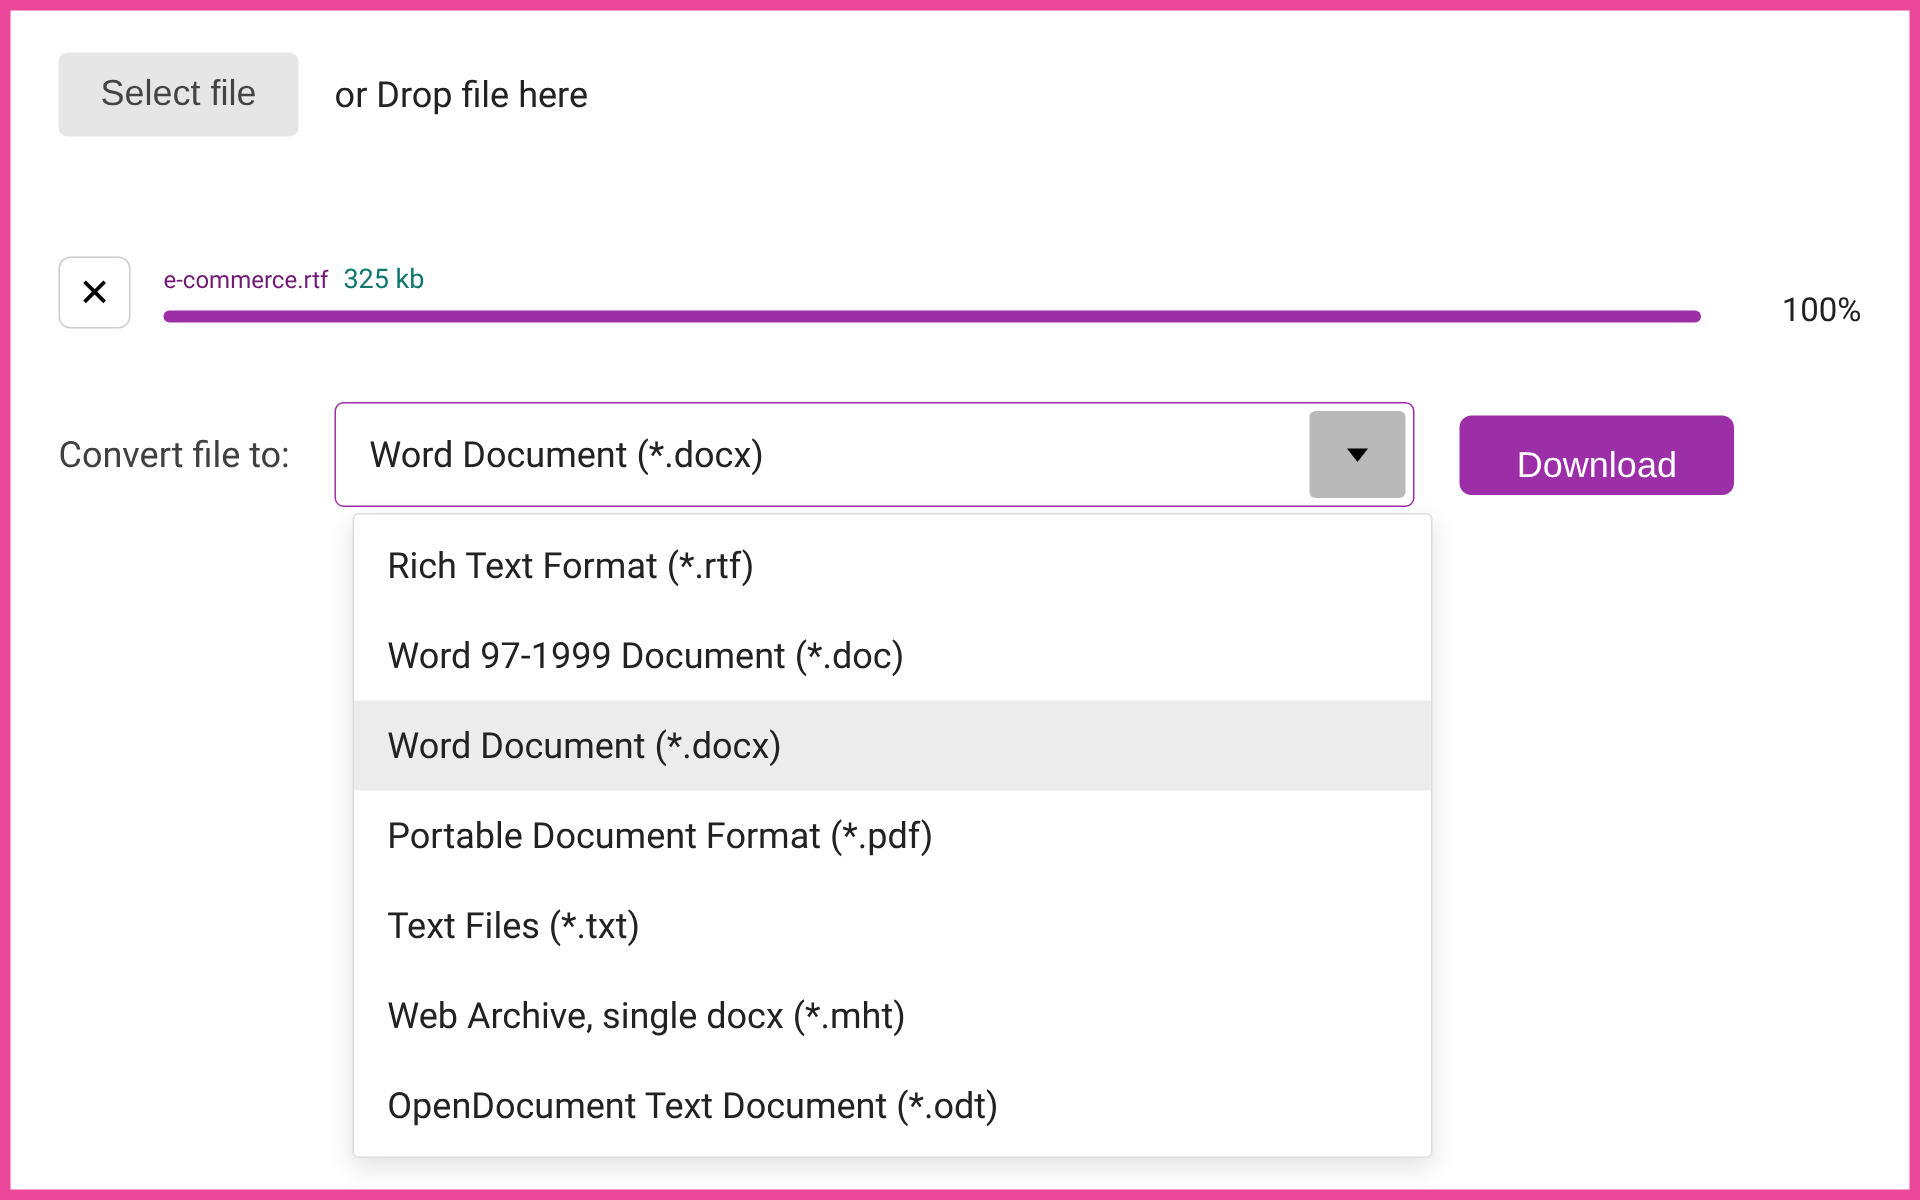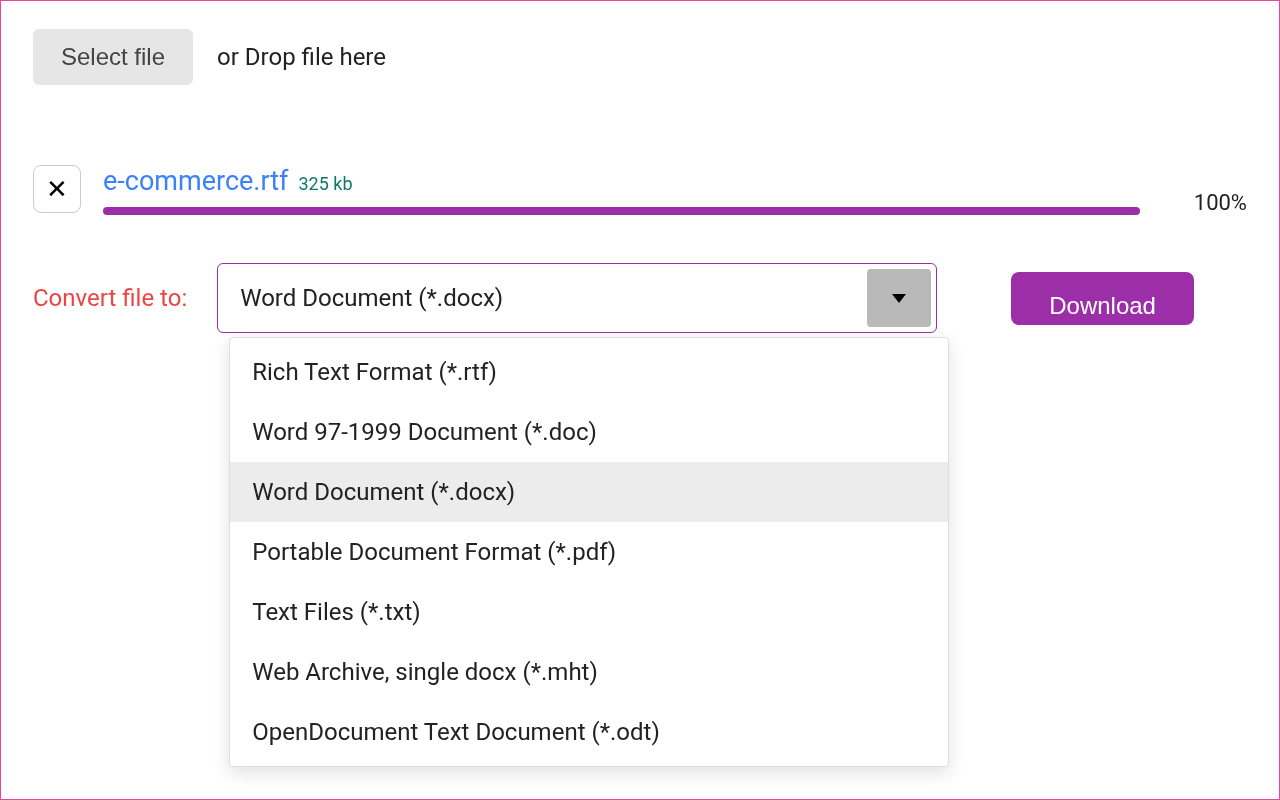--- a/index.html
+++ b/index.html
@@ -4,21 +4,21 @@
 <style>
   * { box-sizing: border-box; margin: 0; padding: 0; }
   body {
     font-family: "Segoe UI", -apple-system, Roboto, sans-serif;
     background: #fff;
     width: 1280px;
     height: 800px;
     overflow: hidden;
   }
   .frame {
-    border: 1px solid #ec4899;
+    border: 7px solid #ec4899;
     width: 1280px;
     height: 800px;
     padding: 28px 32px;
     position: relative;
   }
   .top-row {
     display: flex;
     align-items: center;
     gap: 24px;
   }
@@ -55,21 +55,21 @@
   }
   .close-x { font-size: 26px; line-height: 1; color: #000; font-weight: 300; }
   .file-info {
     flex: 1;
     display: flex;
     align-items: center;
     gap: 24px;
   }
   .file-main { flex: 1; }
   .file-name-row { display: flex; align-items: baseline; gap: 10px; }
-  .file-name { font-size: 27px; color: #3b82f6; }
+  .file-name { font-size: 16px; color: #701a75; }
   .file-size { font-size: 18px; color: #0f766e; text-align: right; }
   .progress-track {
     margin-top: 10px;
     width: 100%;
     height: 8px;
     background: #9c2fa8;
     border-radius: 4px;
   }
   .progress-pct {
     font-size: 22px;
@@ -81,21 +81,21 @@
   }
   .convert-row {
     margin-top: 48px;
     display: flex;
     align-items: center;
     gap: 30px;
     position: relative;
   }
   .convert-label {
     font-size: 24px;
-    color: #ef4444;
+    color: #404040;
     white-space: nowrap;
   }
   .select-wrap {
     position: relative;
     flex: 0 0 720px;
   }
   .select-box {
     width: 100%;
     border: 1.5px solid #9c2fa8;
     border-radius: 6px;
@@ -150,21 +150,20 @@
   .dropdown-item.selected { background: #ececec; }
   .download-btn {
     background: #9c2fa8;
     color: #fff;
     border: none;
     border-radius: 8px;
     font-size: 24px;
     padding: 20px 38px;
     cursor: pointer;
     height: 53px;
-    margin-left: 44px;
   }
 </style>
 </head>
 <body>
 
 <div class="frame">
 
   <div class="top-row">
     <button class="select-file-btn">Select file</button>
     <span class="drop-hint">or Drop file here</span>

